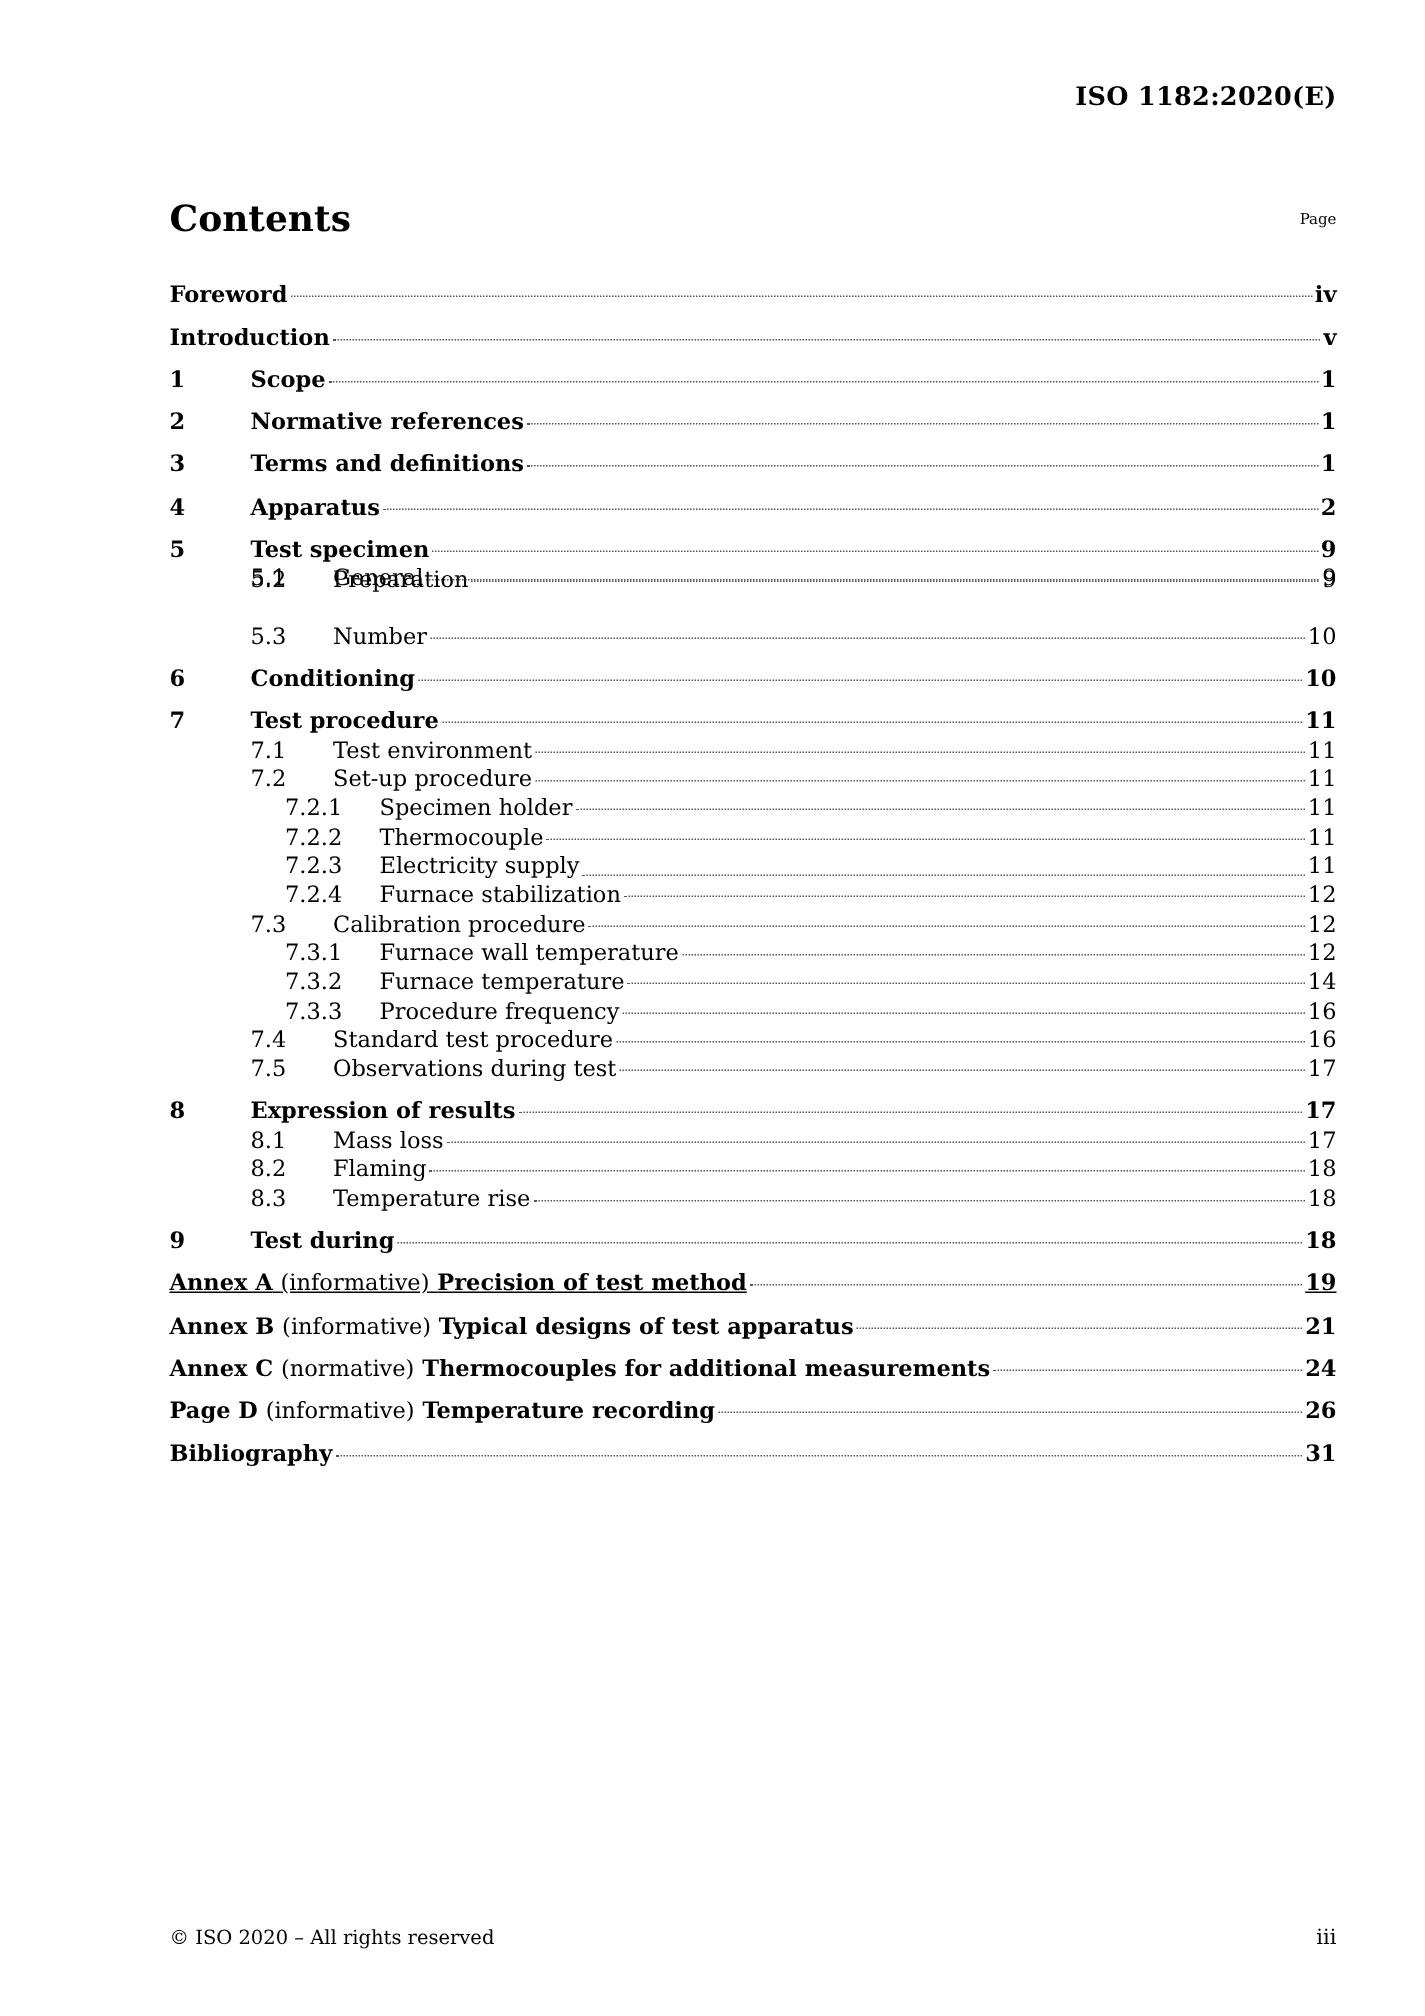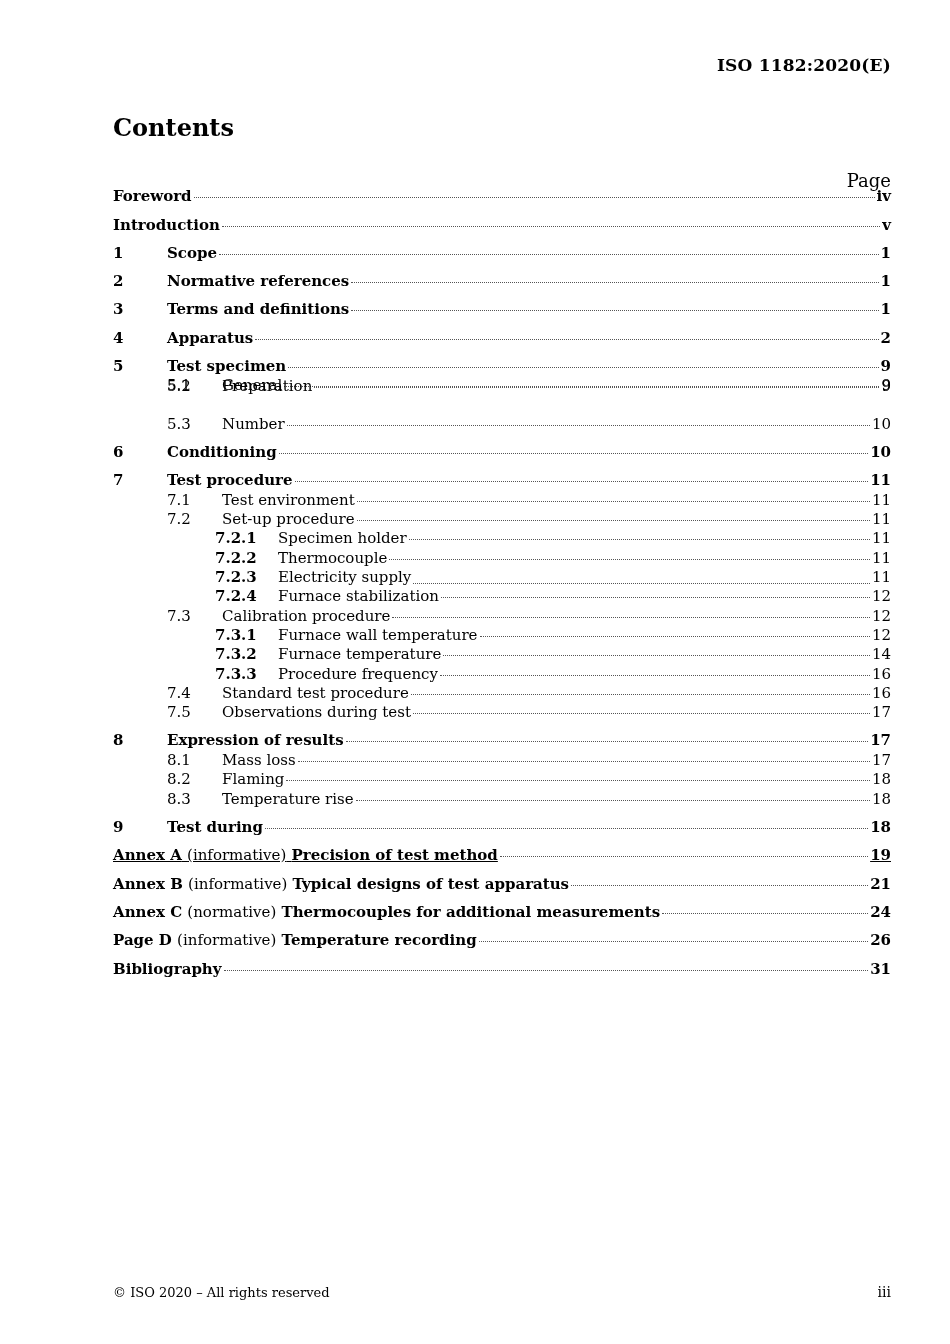--- a/index.html
+++ b/index.html
@@ -6,38 +6,37 @@
     body {
       width: 950px; height: 1344px; position: relative; overflow: hidden;
       font-family: "DejaVu Serif", "Liberation Serif", serif;
       color: #000;
     }
     .doc-id {
       position: absolute; right: 59px; top: 55px;
       font-weight: bold; font-size: 17px; letter-spacing: 0.2px; margin-left: 48px;
     }
     .contents-title {
-      position: absolute; left: 113px; top: 113px;
+      position: absolute; left: 113px; top: 131px;
       font-weight: bold; font-size: 24px;
     }
     .page-label {
       position: absolute; right: 59px; top: 141px;
-      font-size: 18px;
-      margin-top: 29px;
+      font-size: 10px;
     }
     .toc-row {
       position: absolute; left: 113px; width: 778px; height: 20px;
       display: flex; align-items: baseline;
       font-size: 15px; line-height: 20px; white-space: nowrap;
     }
     .toc-row.bold { font-weight: bold; }
     .num { flex: 0 0 auto; display: inline-block; }
     .lvl1 .num { width: 54px; }
     .lvl2 .num { width: 55px; margin-left: 54px; }
-    .lvl3 .num { width: 63px; margin-left: 102px; font-weight: bold; }
+    .lvl3 .num { width: 63px; margin-left: 77px; }
     .title { flex: 0 0 auto; }
     .title .lbl-normal { font-weight: normal; }
     .dots {
       flex: 1 1 auto; margin: 0 2px; height: 1px;
       border-bottom: 1px dotted #555;
       position: relative; top: -3px;
     }
     .pg { flex: 0 0 auto; text-align: right; }
     .footer-left {
       position: absolute; left: 113px; top: 1285px; font-size: 13px;

